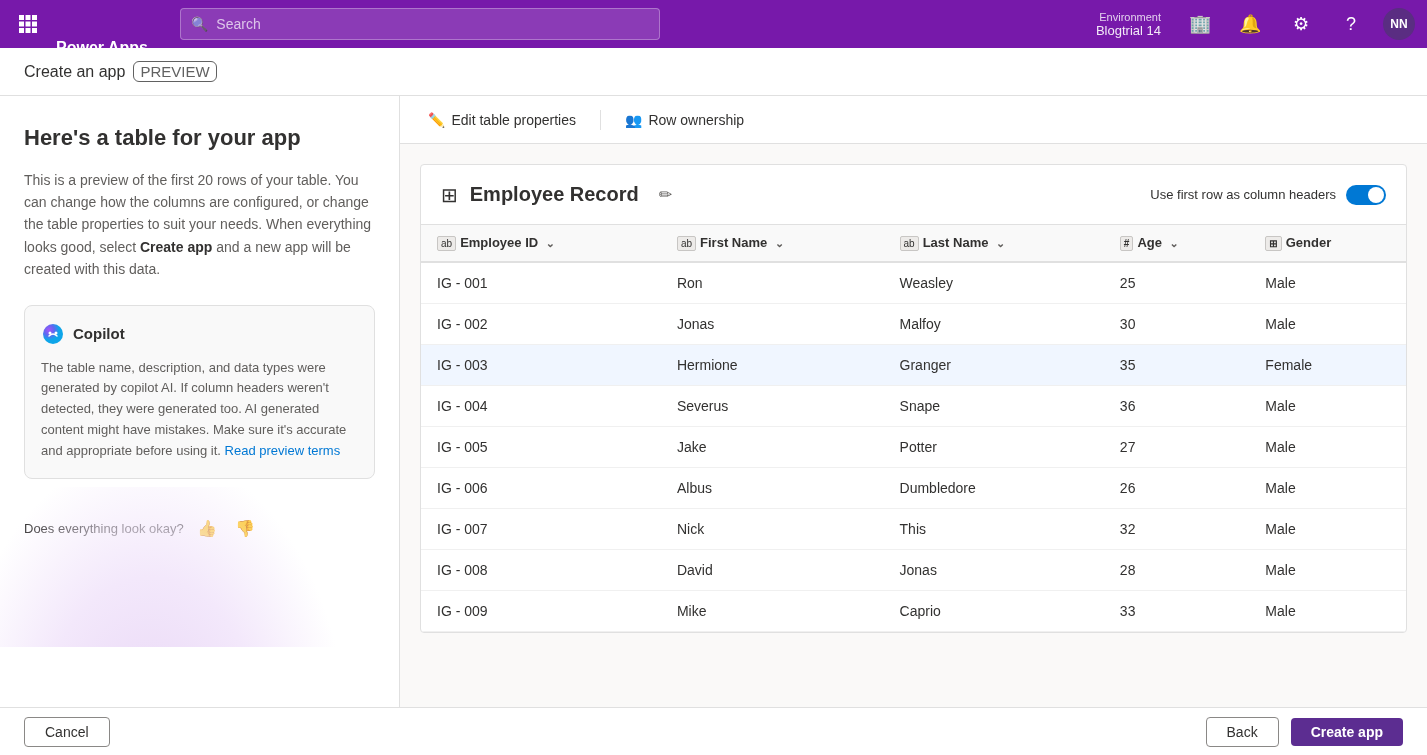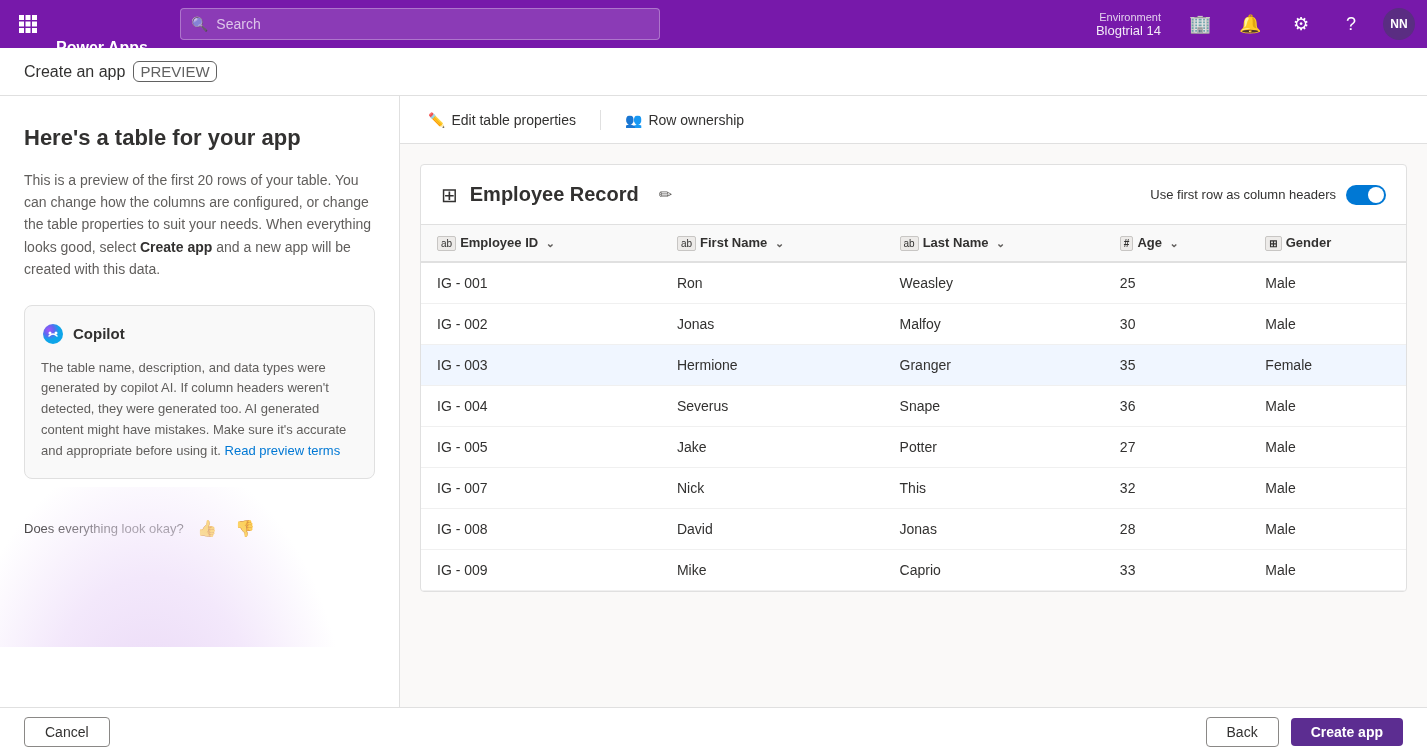--- a/index.html
+++ b/index.html
@@ -478,20 +478,27 @@
       <td>Male</td>
     </tr>
                 <tr>
       <td>IG - 005</td>
       <td>Jake</td>
       <td>Potter</td>
       <td>27</td>
       <td>Male</td>
     </tr>
                 <tr>
+      <td>IG - 006</td>
+      <td>Albus</td>
+      <td>Dumbledore</td>
+      <td>26</td>
+      <td>Male</td>
+    </tr>
+                <tr>
       <td>IG - 007</td>
       <td>Nick</td>
       <td>This</td>
       <td>32</td>
       <td>Male</td>
     </tr>
                 <tr>
       <td>IG - 008</td>
       <td>David</td>
       <td>Jonas</td>

